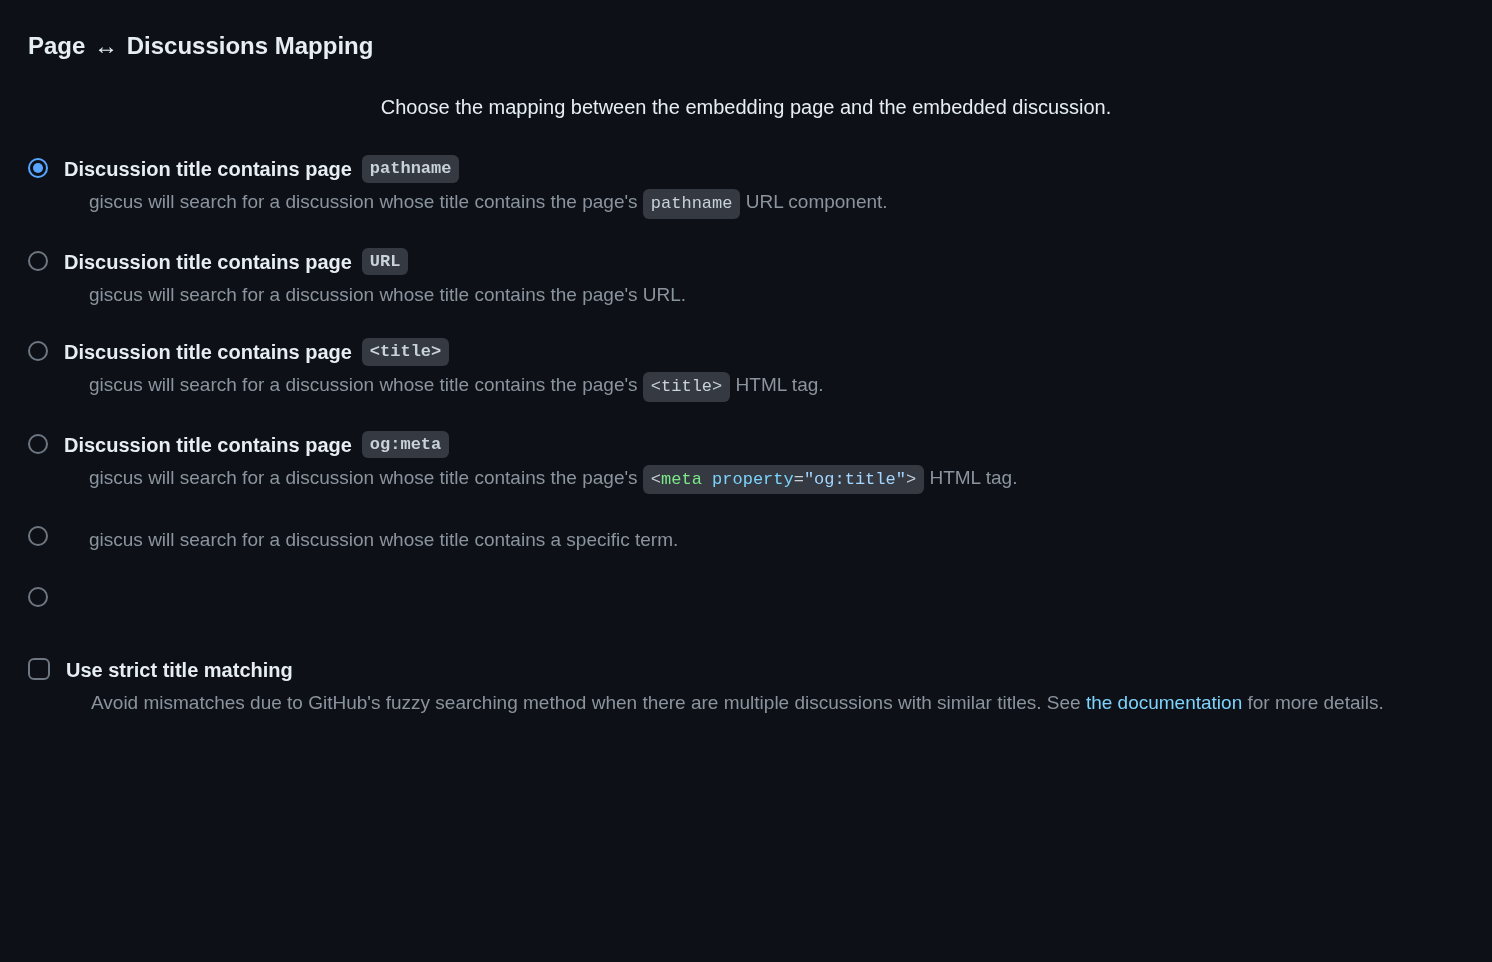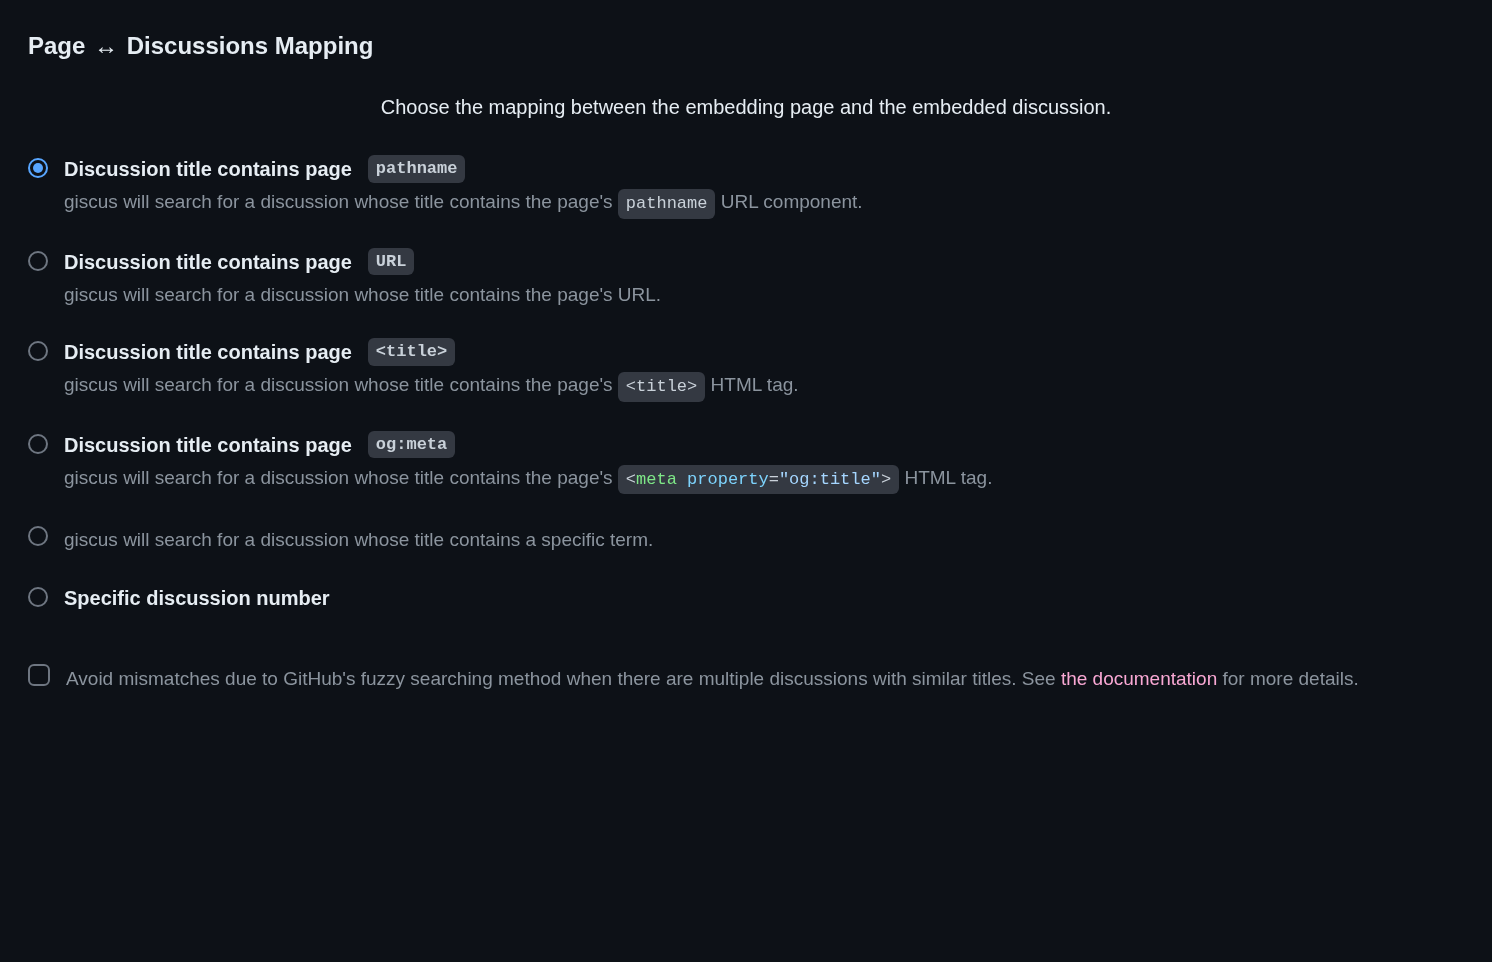--- a/index.html
+++ b/index.html
@@ -83,30 +83,31 @@
     .option-content {
       flex: 1;
     }
     .option-title {
       font-weight: 600;
       font-size: 20px;
       color: #e6edf3;
       display: flex;
       align-items: center;
       flex-wrap: wrap;
-      gap: 12px;
+      gap: 6px;
     }
     .option-title-text {
       margin-right: 4px;
     }
     .option-description {
       color: #8b949e;
       font-size: 19px;
       margin-top: 4px;
       line-height: 1.5;
+      margin-left: 25px;
     }
     .code-badge {
       font-family: ui-monospace, SFMono-Regular, "SF Mono", Consolas, "Liberation Mono", Menlo, monospace;
       background-color: #343942;
       color: #c9d1d9;
       padding: 1px 8px;
       border-radius: 6px;
       font-size: 17px;
       display: inline-block;
       vertical-align: middle;
@@ -137,21 +138,21 @@
     .code-inline-html .attr {
       color: #7dd3fc;
     }
     .code-inline-html .val {
       color: #a5d6ff;
     }
     .strict-section {
       margin-top: 48px;
     }
     .link {
-      color: #f9a8d4;
+      color: #7dd3fc;
       text-decoration: none;
     }
     .strong {
       font-weight: 600;
       color: #e6edf3;
     }
   </style>
 </head>
 <body>
 
@@ -227,29 +228,29 @@
     <div class="option-content">
       <div class="option-description">giscus will search for a discussion whose title contains a specific term.</div>
     </div>
   </label>
 </div>
 
 <div class="option-group">
   <label class="option-label">
     <input type="radio" name="mapping" class="radio-input" style="">
     <div class="option-content">
-      <div class="option-title">
-        <span>Specific discussion number</span>
-      </div>
     </div>
   </label>
 </div>
 
 <div class="option-group strict-section">
   <label class="option-label">
     <input type="checkbox" class="checkbox-input" style="">
     <div class="option-content">
+      <div class="option-title">
+        <span>Use strict title matching</span>
+      </div>
       <div class="option-description">
         <span>Avoid mismatches due to GitHub's fuzzy searching method when there are multiple discussions with similar titles. See </span><a href="#" class="link">the documentation</a><span> for more details.</span>
       </div>
     </div>
   </label>
 </div>
 
 </body></html>

